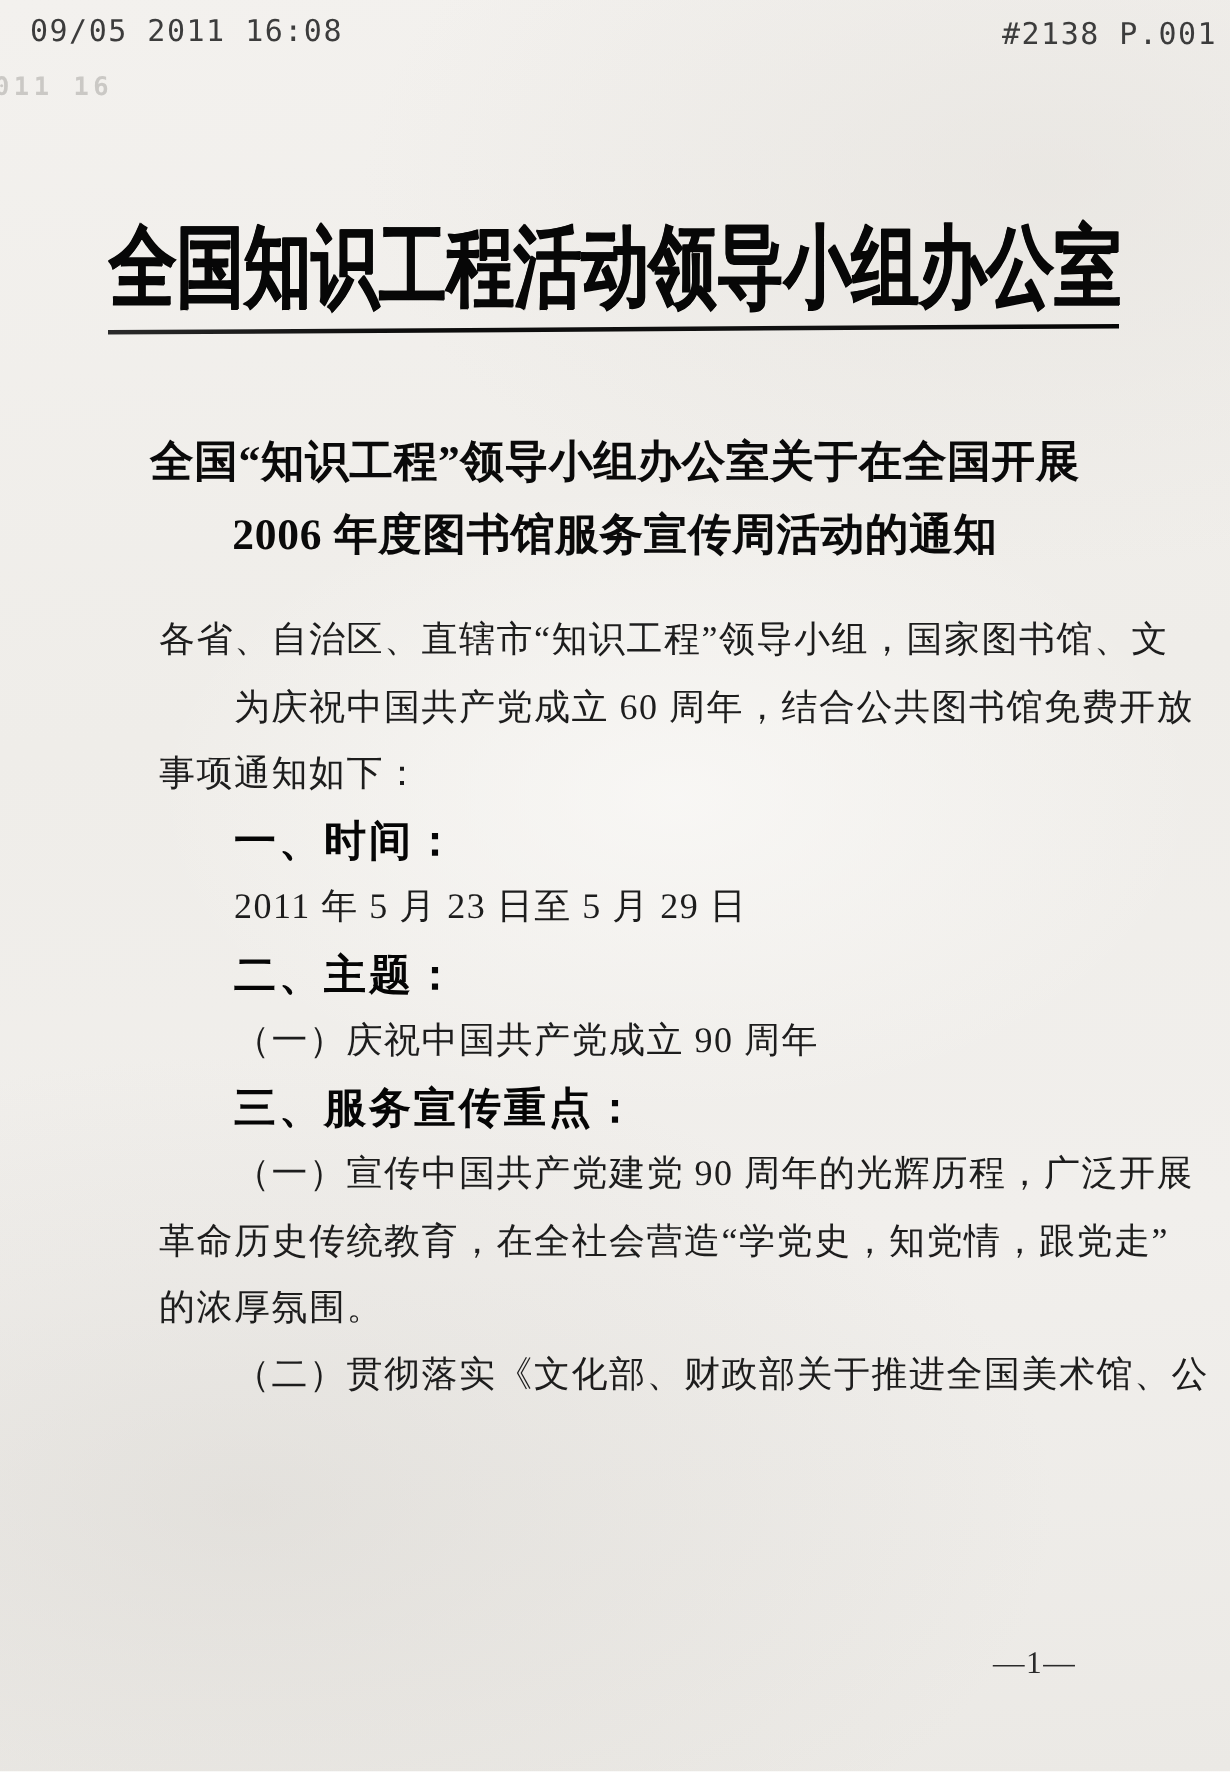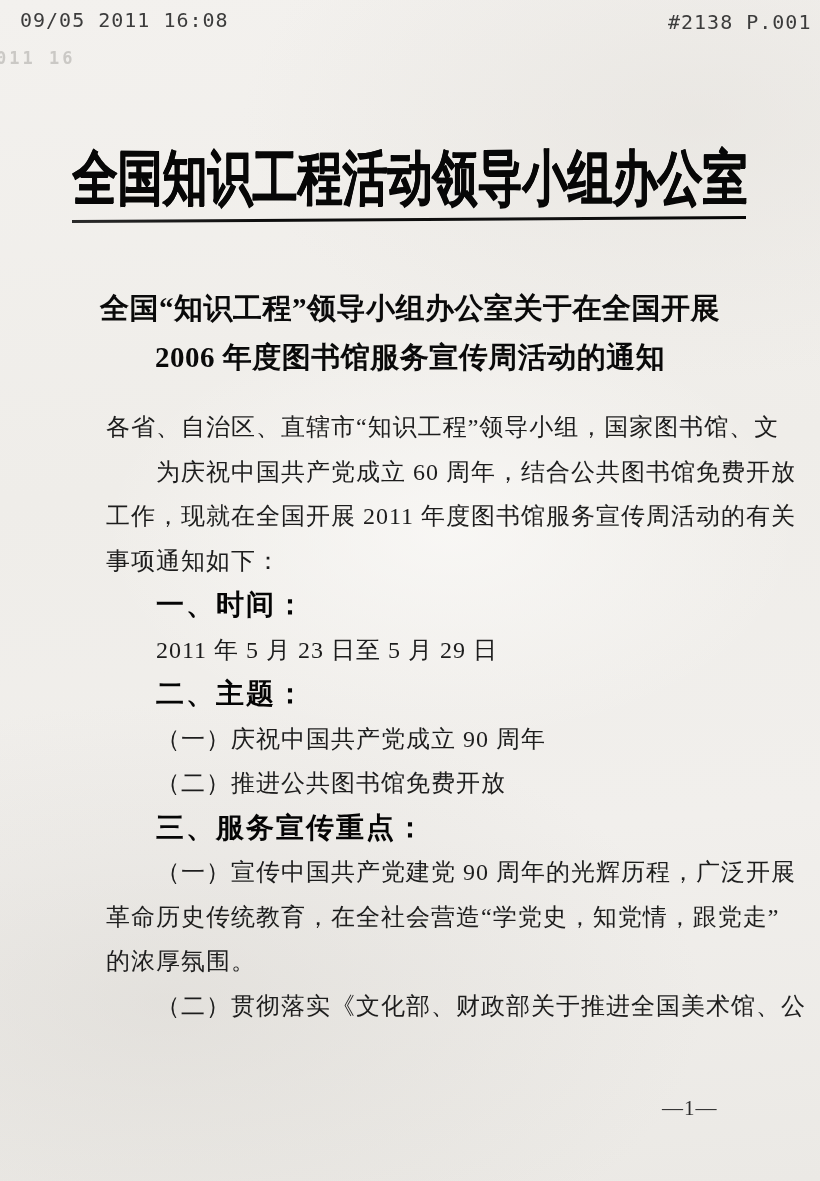--- a/index.html
+++ b/index.html
@@ -96,27 +96,25 @@
   <div class="letterhead-rule"></div>
 
   <div class="doc-title">
     <div class="t-line">全国“知识工程”领导小组办公室关于在全国开展</div>
     <div class="t-line">2006 年度图书馆服务宣传周活动的通知</div>
   </div>
 
   <div class="doc-body">
       <div class="line">各省、自治区、直辖市“知识工程”领导小组，国家图书馆、文</div>
       <div class="line indent">为庆祝中国共产党成立 60 周年，结合公共图书馆免费开放</div>
-      <div class="line">工作，现就在全国开展 2011 年度图书馆服务宣传周活动的有关</div>
       <div class="line">事项通知如下：</div>
       <div class="line indent bold">一、时间：</div>
       <div class="line indent">2011 年 5 月 23 日至 5 月 29 日</div>
       <div class="line indent bold">二、主题：</div>
       <div class="line indent">（一）庆祝中国共产党成立 90 周年</div>
-      <div class="line indent">（二）推进公共图书馆免费开放</div>
       <div class="line indent bold">三、服务宣传重点：</div>
       <div class="line indent">（一）宣传中国共产党建党 90 周年的光辉历程，广泛开展</div>
       <div class="line">革命历史传统教育，在全社会营造“学党史，知党情，跟党走”</div>
       <div class="line">的浓厚氛围。</div>
       <div class="line indent">（二）贯彻落实《文化部、财政部关于推进全国美术馆、公</div>
     </div>
 
   <div class="page-number">—1—</div>
 
 </div>

